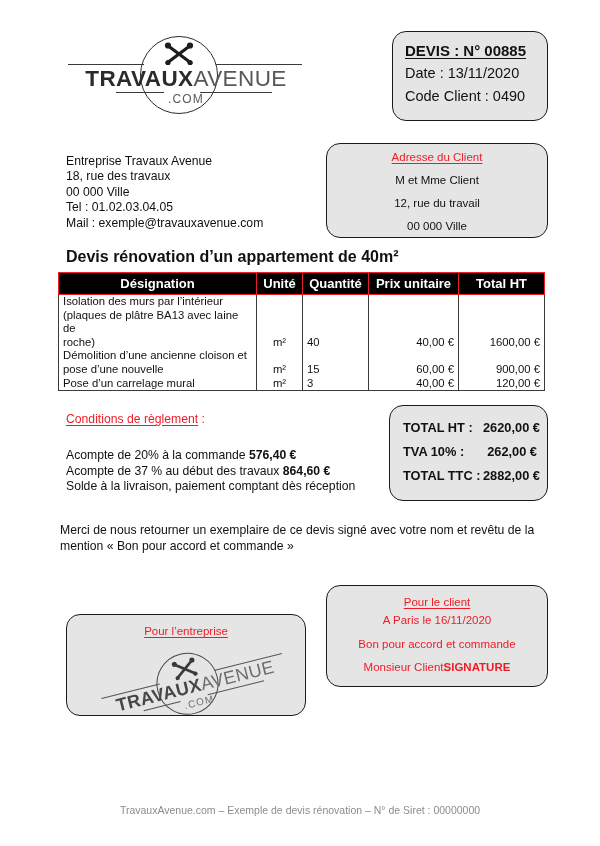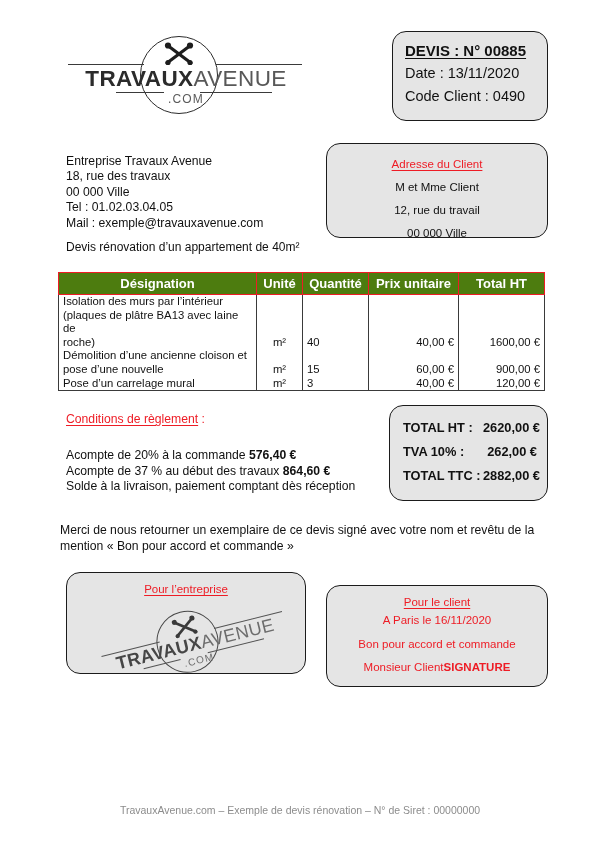--- a/index.html
+++ b/index.html
@@ -93,21 +93,21 @@
   .devis-title {
     font-weight: bold;
     font-size: 15px;
     text-decoration: underline;
     text-underline-offset: 2px;
   }
 
   .client-box {
     left: 326px; top: 143px;
     width: 222px; height: 95px;
-    padding-top: 8px;
+    padding-top: 1px;
   }
   .client-box .cl {
     text-align: center;
     font-size: 11.5px;
     line-height: 14px;
     padding: 4.5px 0;
   }
   .client-head {
     color: #ee1c25;
     text-decoration: underline;
@@ -118,40 +118,40 @@
   
   .company {
     position: absolute;
     left: 66px; top: 154px;
     font-size: 12.2px;
     line-height: 15.4px;
     white-space: nowrap;
   }
   .devis-subject {
     position: absolute;
-    left: 66px; top: 240px;
-    font-size: 12px;
-    font-weight: normal;
+    left: 66px; top: 248px;
+    font-size: 16px;
+    font-weight: bold;
     white-space: nowrap;
   }
 
   
   .tbl-wrap {
     position: absolute;
     left: 58px; top: 272px;
     width: 486px;
   }
   table.devis-table {
     width: 486px;
     border-collapse: collapse;
     table-layout: fixed;
     font-size: 11.3px;
   }
   table.devis-table th {
-    background: #4d7c0f;
+    background: #000000;
     color: #ffffff;
     font-weight: bold;
     font-size: 13px;
     text-align: center;
     padding: 3px 2px;
     border: 1px solid #ee1c25;
     line-height: 15px;
   }
   table.devis-table td {
     border-left: 1.1px solid #3a3a3a;
@@ -207,21 +207,21 @@
   .notice {
     position: absolute;
     left: 60px; top: 522px;
     width: 480px;
     font-size: 12.2px;
     line-height: 16px;
   }
 
   
   .sig-ent {
-    left: 66px; top: 572px;
+    left: 66px; top: 614px;
     width: 240px; height: 102px;
     overflow: hidden;
   }
   .sig-cli {
     left: 326px; top: 585px;
     width: 222px; height: 102px;
   }
   .sig-head {
     text-align: center;
     color: #ee1c25;

